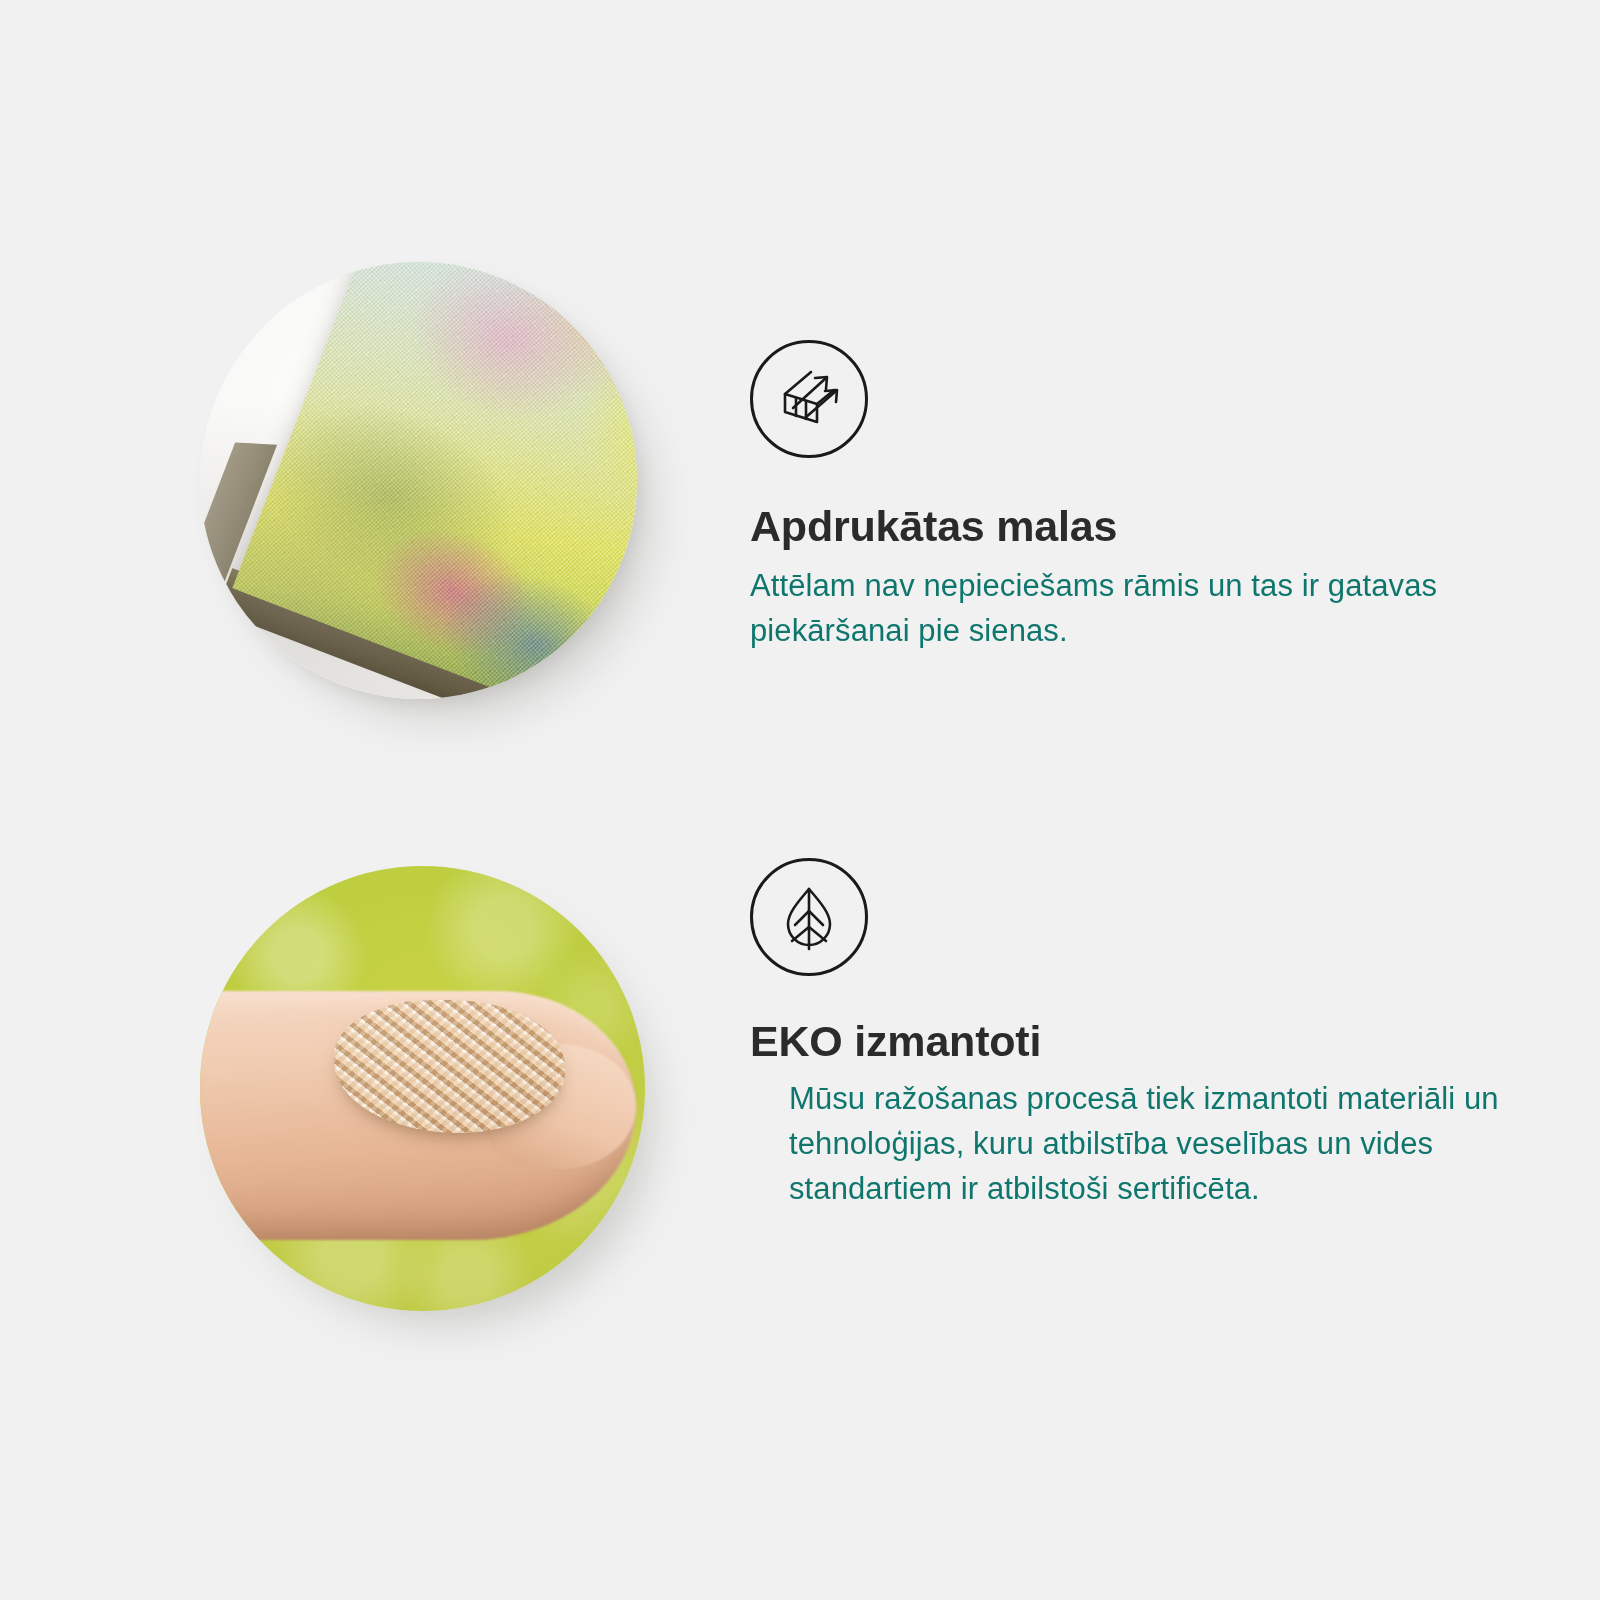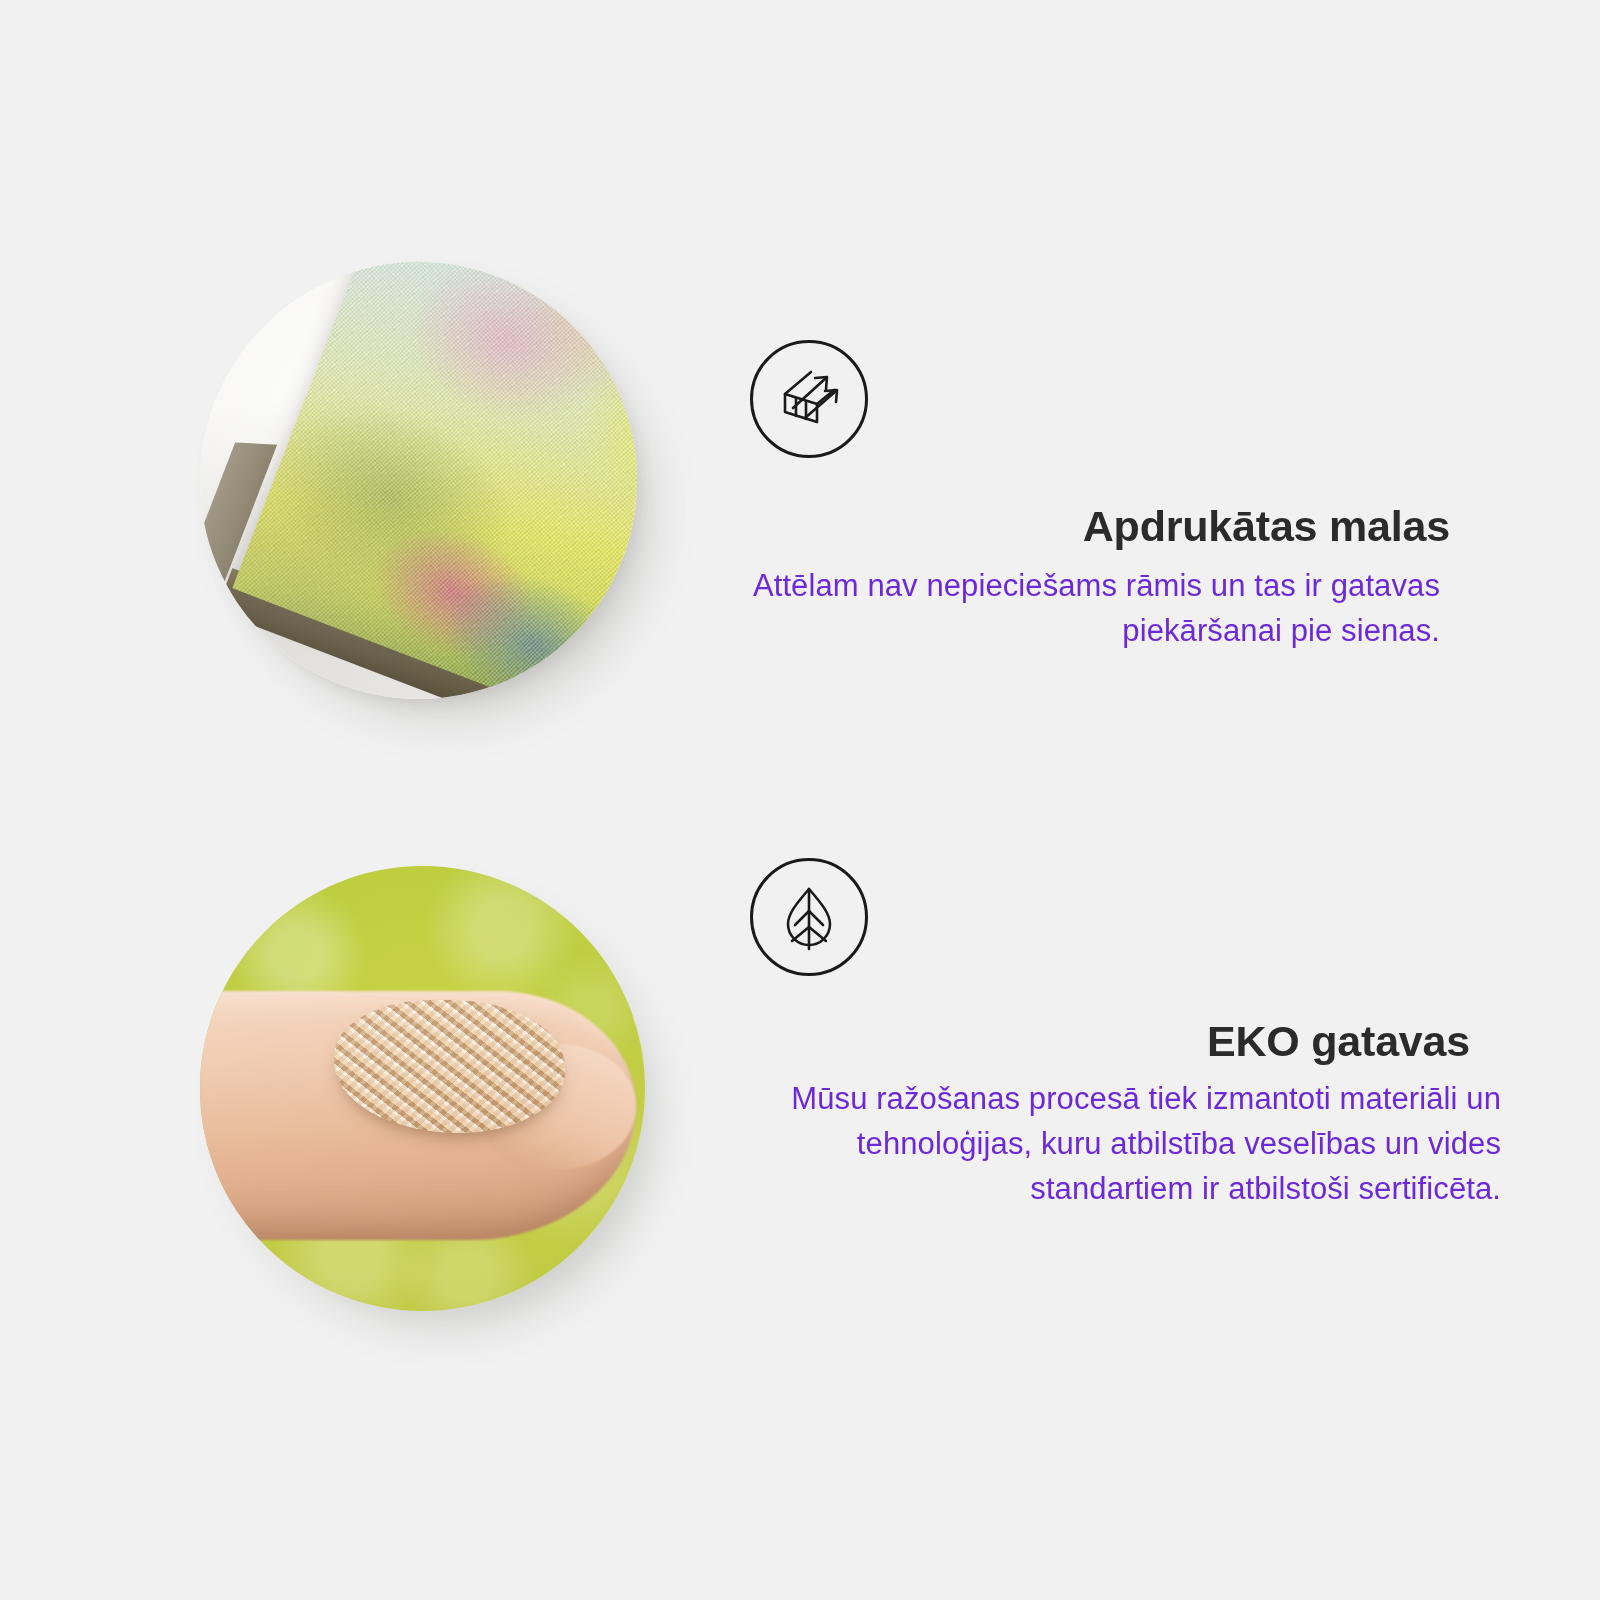--- a/index.html
+++ b/index.html
@@ -13,21 +13,20 @@
     font-family: "Liberation Sans", sans-serif;
     overflow: hidden;
     position: relative;
   }
 
   .page {
     position: absolute;
     inset: 0;
     width: 1600px;
     height: 1424px;
-    text-align: right;
   }
 
   
   .feature {
     position: absolute;
     display: block;
   }
 
   
   .media {
@@ -206,21 +205,21 @@
     letter-spacing: -0.2px;
     line-height: 1.1;
   }
   .title-1 { margin-top: 45px; }
   .title-2 { margin-top: 42px; }
 
   .feature-desc {
     margin: 0;
     font-size: 31px;
     font-weight: 400;
-    color: #6d28d9;
+    color: #0f766e;
     line-height: 1.44;
     letter-spacing: 0.1px;
   }
   .desc-1 { margin-top: 14px; width: 690px; }
   .desc-2 { margin-top: 12px; width: 712px; margin-left: 39px; }
 </style>
 </head>
 <body>
 
 <div class="page">
@@ -275,18 +274,18 @@
           <path d="M37 9 C50 24 58 34 58 44 A21 21 0 0 1 16 44 C16 34 24 24 37 9 Z"></path>
 
           <path d="M37 9 L37 69"></path>
 
           <path d="M37 31 L23 45"></path>
           <path d="M37 31 L51 45"></path>
           <path d="M37 47 L20 61"></path>
           <path d="M37 47 L54 61"></path>
         </svg>
       </div>
-      <h2 class="feature-title title-2">EKO gatavas</h2>
+      <h2 class="feature-title title-2">EKO izmantoti</h2>
       <p class="feature-desc desc-2">Mūsu ražošanas procesā tiek izmantoti materiāli un tehnoloģijas, kuru atbilstība veselības un vides standartiem ir atbilstoši sertificēta.</p>
     </div>
   </div>
 
 </div>
 
 </body></html>

